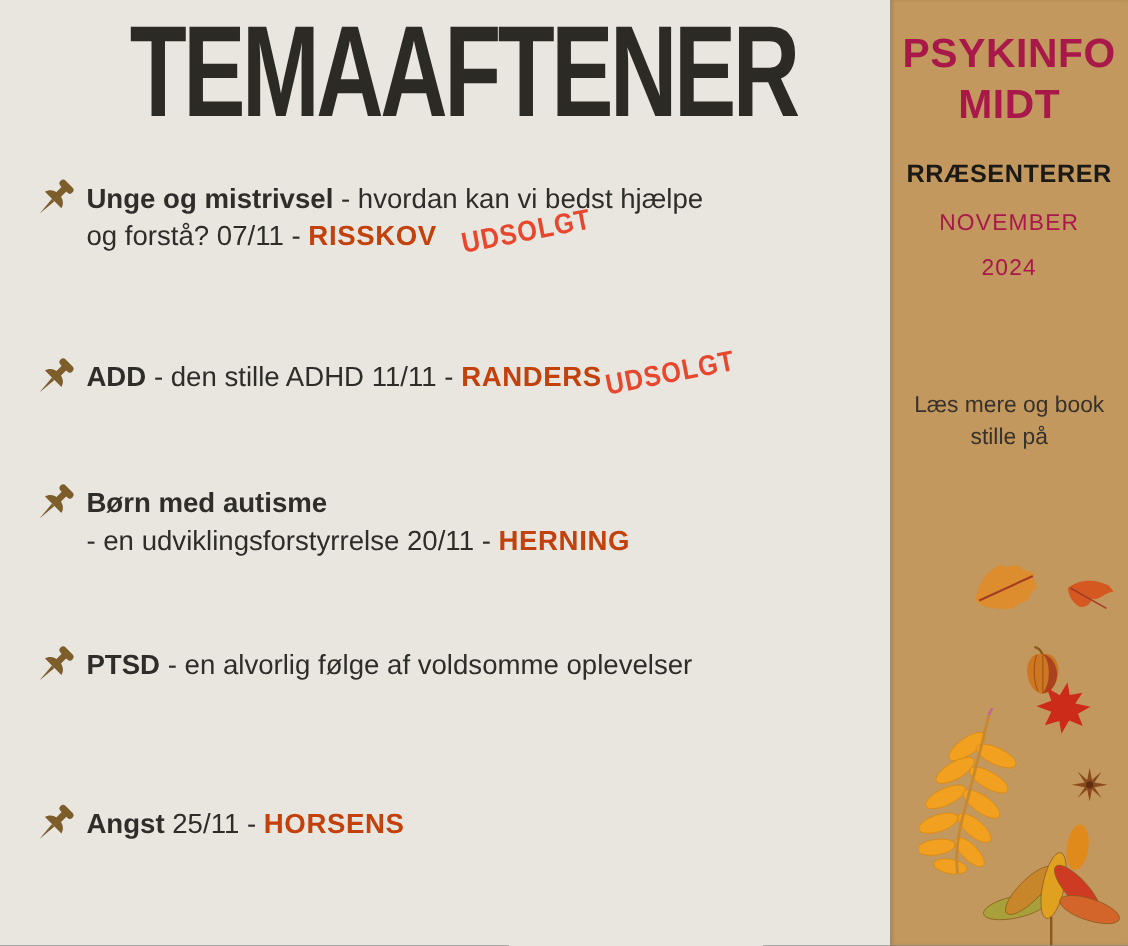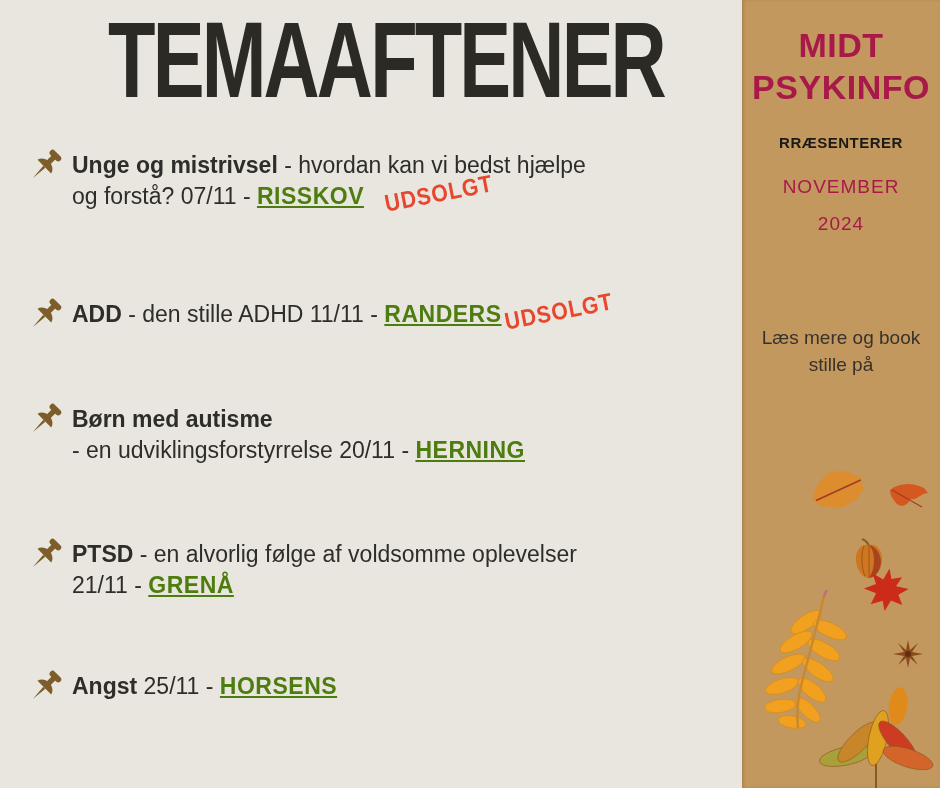--- a/index.html
+++ b/index.html
@@ -16,40 +16,40 @@
     font-weight:bold;font-size:108px;line-height:1.0;color:#2b2a25;
     letter-spacing:-4px;white-space:nowrap;
   }
   .title .squeeze{display:inline-block;transform:scaleX(.72);transform-origin:center;}
   .event{position:absolute;left:26px;display:flex;align-items:flex-start;}
   .event .pin{width:38px;height:38px;flex:none;margin-top:-3px;}
   .event .pin svg{width:38px;height:38px;transform:rotate(45deg);}
   .etext{position:relative;margin-left:8px;color:#2e2d29;font-size:23px;line-height:31px;}
   .eline{white-space:nowrap;}
   .b{font-weight:bold;text-align:center;}
-  .loc{font-weight:bold;color:#4d7c0f;letter-spacing:.5px;text-decoration:underline;}
+  .loc{font-weight:bold;color:#c2410c;letter-spacing:.5px;}
   .soldout{
     position:absolute;font-weight:bold;font-size:24px;letter-spacing:1px;
     color:#e8472e;white-space:nowrap;transform-origin:left center;
   }
   .e1{top:150px;}
   .e1 .soldout{left:313px;top:38px;transform:rotate(-11deg) scaleX(.88);}
   .e2{top:299px;}
   .e2 .soldout{left:433px;top:7px;transform:rotate(-11deg) scaleX(.88);}
   .e3{top:404px;}
   .e4{top:539px;}
   .e5{top:671px;}
   
   .sidebar{
     position:relative;width:198px;height:788px;background:#c2985e;flex:none;
     overflow:hidden;box-shadow:inset 2px 0 3px rgba(0,0,0,.12);
   }
   .sb-block{position:absolute;left:0;width:100%;text-align:center;}
   .brand{top:24px;color:#a8194a;font-weight:bold;font-size:34px;line-height:42px;letter-spacing:.5px;}
-  .presents{top:134px;color:#1c1a16;font-weight:bold;font-size:15px;letter-spacing:.5px;}
+  .presents{top:134px;color:#1c1a16;font-weight:bold;font-size:21px;letter-spacing:.5px;}
   .month{top:168px;color:#a8194a;font-weight:normal;font-size:19px;line-height:37px;letter-spacing:1px;}
   .booking{top:324px;color:#37322c;font-size:19px;line-height:27px;}
   .booking .blink{color:#a8194a;letter-spacing:.2px;cursor:pointer;}
   .leaf{position:absolute;}
 </style>
 </head>
 <body>
 
 <div class="poster">
 
@@ -109,21 +109,20 @@
       <span class="pin">
         <svg viewBox="0 0 24 24" fill="#7d5d2a">
           <rect x="7.6" y="0.8" width="8.8" height="3.8" rx="1.9"></rect>
           <rect x="10.3" y="3.4" width="3.4" height="5.4"></rect>
           <path d="M5.9 12.6 C6.5 9.9 9 8.3 12 8.3 C15 8.3 17.5 9.9 18.1 12.6 Z"></path>
           <path d="M11.1 12.6 h1.8 L12 22.8 Z"></path>
         </svg>
       </span>
       <div class="etext">
         <div class="eline"><span class="b">PTSD</span><span> - en alvorlig følge af voldsomme oplevelser</span></div>
-        <div class="eline"><span>21/11 - </span><span class="loc">GRENÅ</span></div>
       </div>
     </div>
 
     <div class="event e5">
       <span class="pin">
         <svg viewBox="0 0 24 24" fill="#7d5d2a">
           <rect x="7.6" y="0.8" width="8.8" height="3.8" rx="1.9"></rect>
           <rect x="10.3" y="3.4" width="3.4" height="5.4"></rect>
           <path d="M5.9 12.6 C6.5 9.9 9 8.3 12 8.3 C15 8.3 17.5 9.9 18.1 12.6 Z"></path>
           <path d="M11.1 12.6 h1.8 L12 22.8 Z"></path>
@@ -131,22 +130,22 @@
       </span>
       <div class="etext">
         <div class="eline"><span class="b">Angst</span><span> 25/11 - </span><span class="loc">HORSENS</span></div>
       </div>
     </div>
   </div>
 
   <div class="sidebar">
 
     <div class="sb-block brand">
+      <div>PSYKINFO</div>
       <div>MIDT</div>
-      <div>PSYKINFO</div>
     </div>
 
     <div class="sb-block presents">RRÆSENTERER</div>
 
     <div class="sb-block month">
       <div>NOVEMBER</div>
       <div>2024</div>
     </div>
 
     <div class="sb-block booking">

